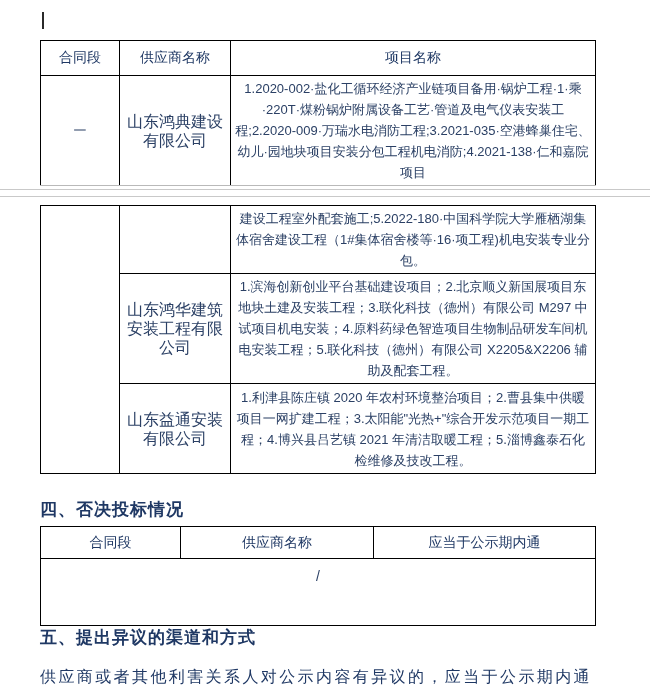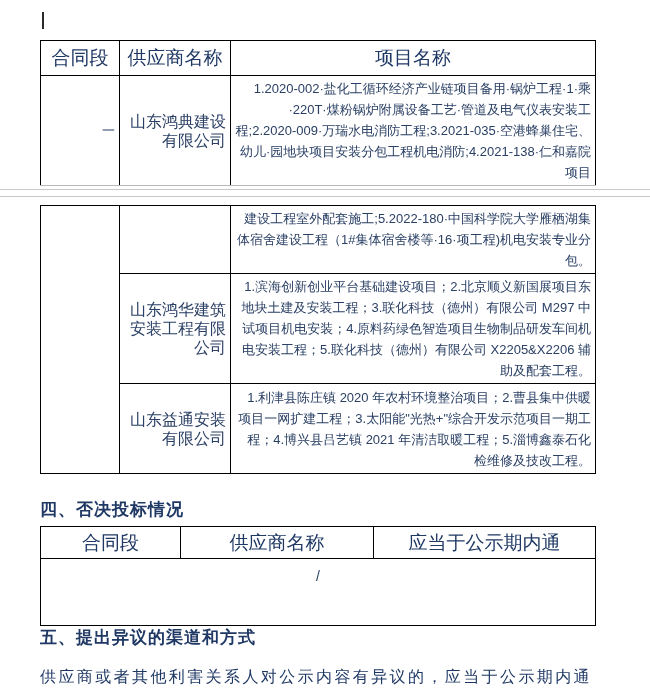--- a/index.html
+++ b/index.html
@@ -7,26 +7,26 @@
   .page{padding:8px 55px 0 40px;position:relative;}
 
   .sec-heading{font-size:17px;font-weight:bold;color:#1f3864;letter-spacing:1px;line-height:24px;}
   .h3{margin-top:2px;}
   .h4{margin-top:24px;}
   .h5{}
   .caret{display:inline-block;width:2px;height:17px;background:#2a2a2a;margin-left:2px;vertical-align:-2px;}
 
   table{border-collapse:collapse;table-layout:fixed;width:555px;}
   td,th{border:1.5px solid #000;padding:1px 4px;overflow:hidden;}
-  th{font-family:"Liberation Serif",serif;font-weight:normal;font-size:19px;color:#1f3864;text-align:center;}
+  th{font-family:"Liberation Serif",serif;font-weight:normal;font-size:14px;color:#1f3864;text-align:center;}
   td{font-size:13px;color:#2b4065;line-height:21px;text-align:center;}
 
   .t-results{margin-top:6px;}
   .t-results th{height:32px;}
-  .t-results td{height:84px;text-align:right;}
+  .t-results td{height:84px;}
   .t-results td,.t-results th{border-bottom-width:1.5px;}
   .t-results tr.cut td{border-bottom:1px solid #b9b9b9;}
   .contract-cell{font-size:13px;}
   .supplier-cell{font-size:16px;line-height:19px;}
   .projects-cell{text-align:center;padding:2px 4px;}
 
   .page-gap{height:13px;margin-left:-40px;margin-right:-55px;position:relative;}
   .gap-line{position:absolute;left:0;right:0;height:1px;background:#c9c9c9;}
   .gl1{top:3px;} .gl2{top:10px;}
 

